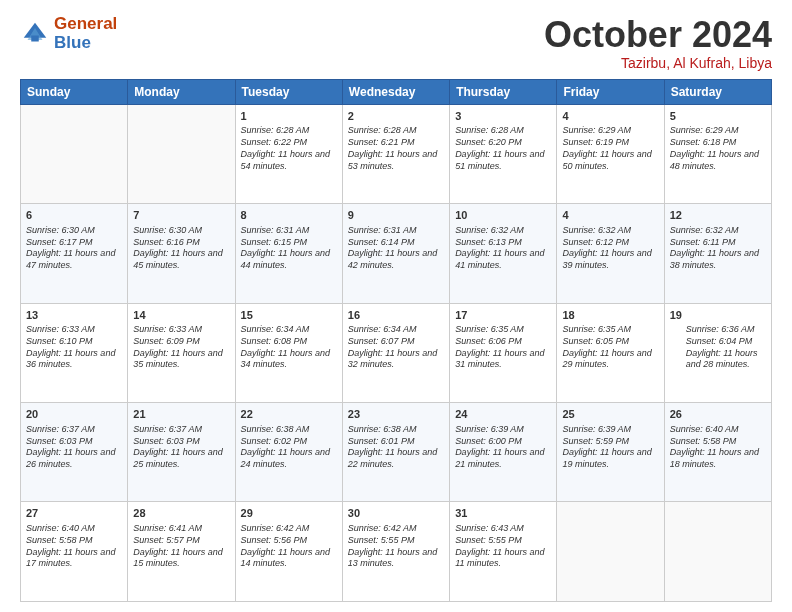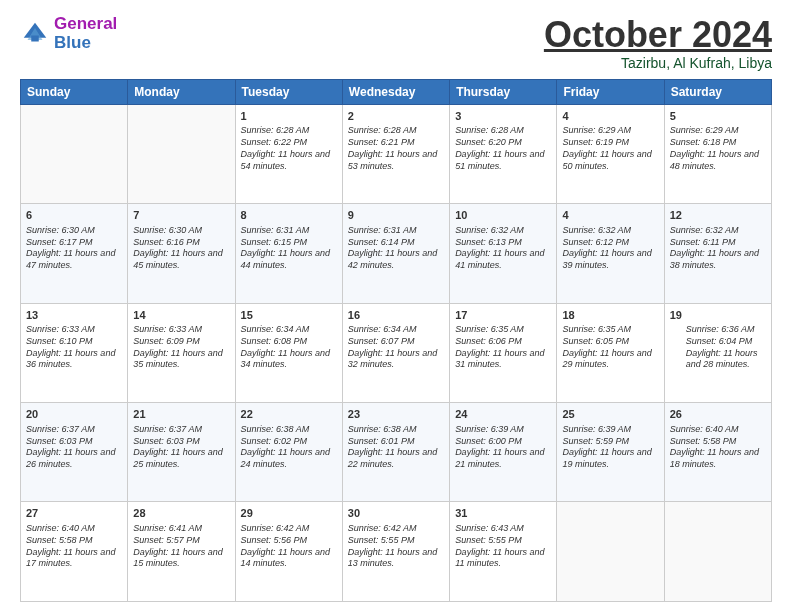--- a/index.html
+++ b/index.html
@@ -33,25 +33,24 @@
       height: 30px;
     }
     .title-block {
       text-align: right;
     }
     .month-title {
       font-size: 36px;
       font-weight: bold;
       color: #333;
       line-height: 1.1;
-      text-decoration: underline;
     }
     .location {
       font-size: 14px;
-      color: #14532d;
+      color: #b91c1c;
     }
     .calendar {
       flex: 1;
       border: 1px solid #ccc;
       border-collapse: collapse;
       width: 100%;
       table-layout: fixed;
     }
     .calendar th {
       background-color: #3473ba;
@@ -100,21 +99,21 @@
 
 <div class="page">
   <div class="header">
     <div class="logo">
       <svg class="logo-icon" viewBox="0 0 40 40">
         <polygon points="20,5 35,25 5,25" fill="#3473ba"></polygon>
         <polygon points="20,12 30,28 10,28" fill="#5a9fd4" opacity="0.6"></polygon>
         <rect x="15" y="22" width="10" height="8" fill="#3473ba"></rect>
       </svg>
       <div>
-        <div style="font-size:17px;font-weight:bold;color:#a21caf;line-height:1.1;">General</div>
+        <div style="font-size:17px;font-weight:bold;color:#c2410c;line-height:1.1;">General</div>
         <div style="font-size:17px;font-weight:bold;color:#3473ba;line-height:1.1;">Blue</div>
       </div>
     </div>
     <div class="title-block">
       <div class="month-title">October 2024</div>
       <div class="location">Tazirbu, Al Kufrah, Libya</div>
     </div>
   </div>
 
   <table class="calendar">

